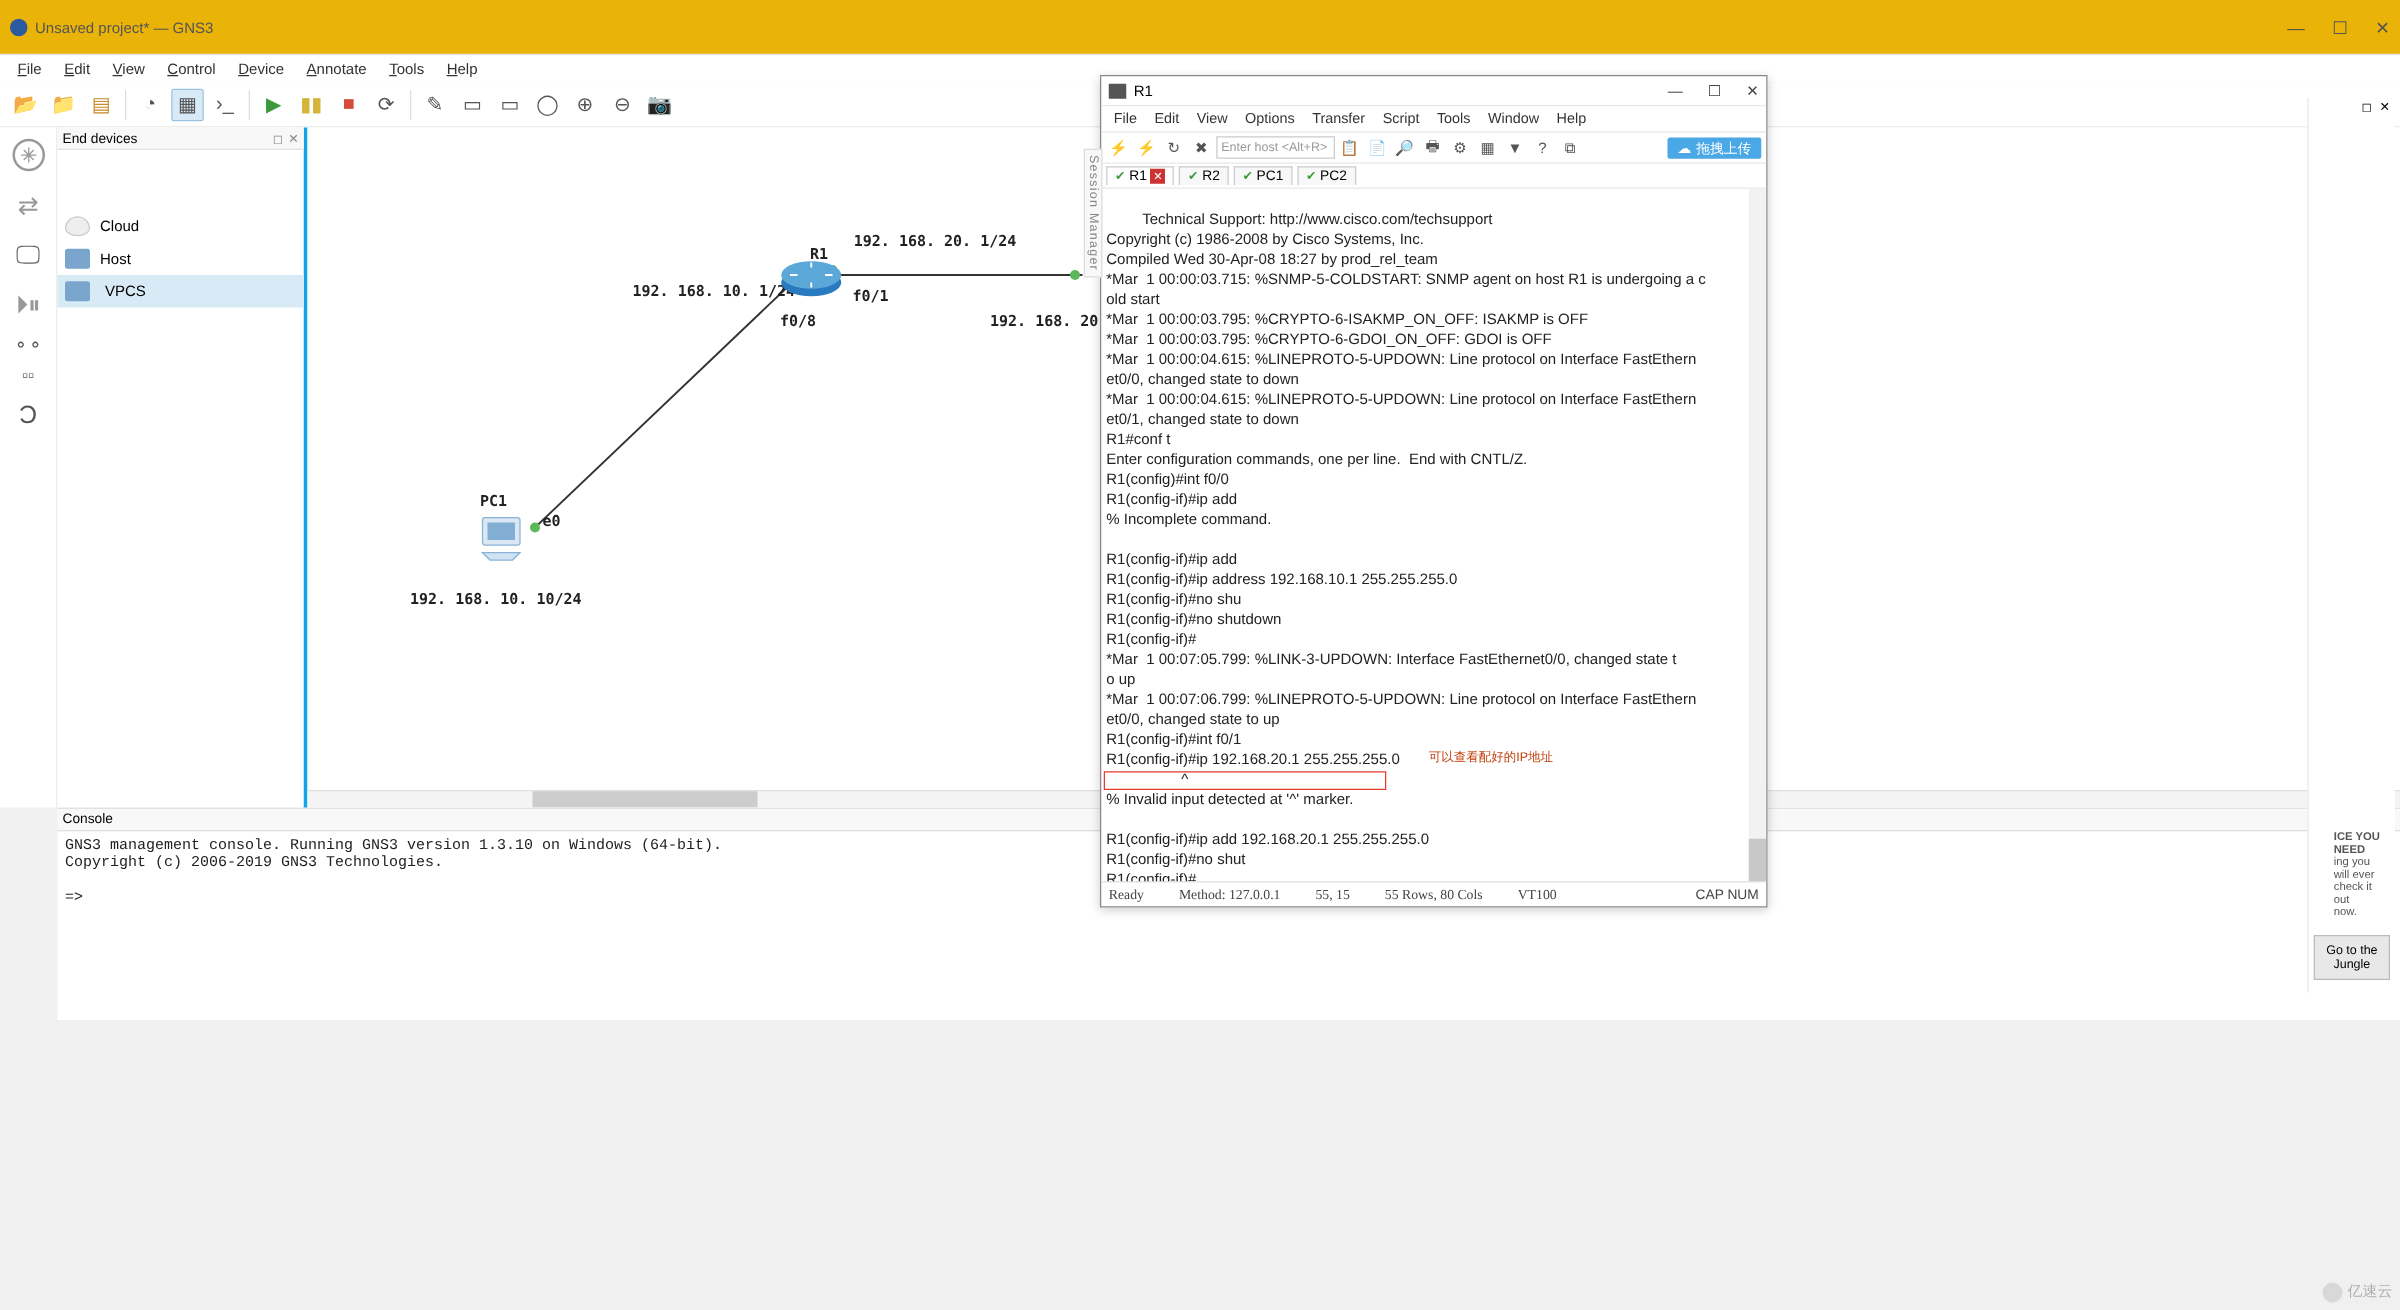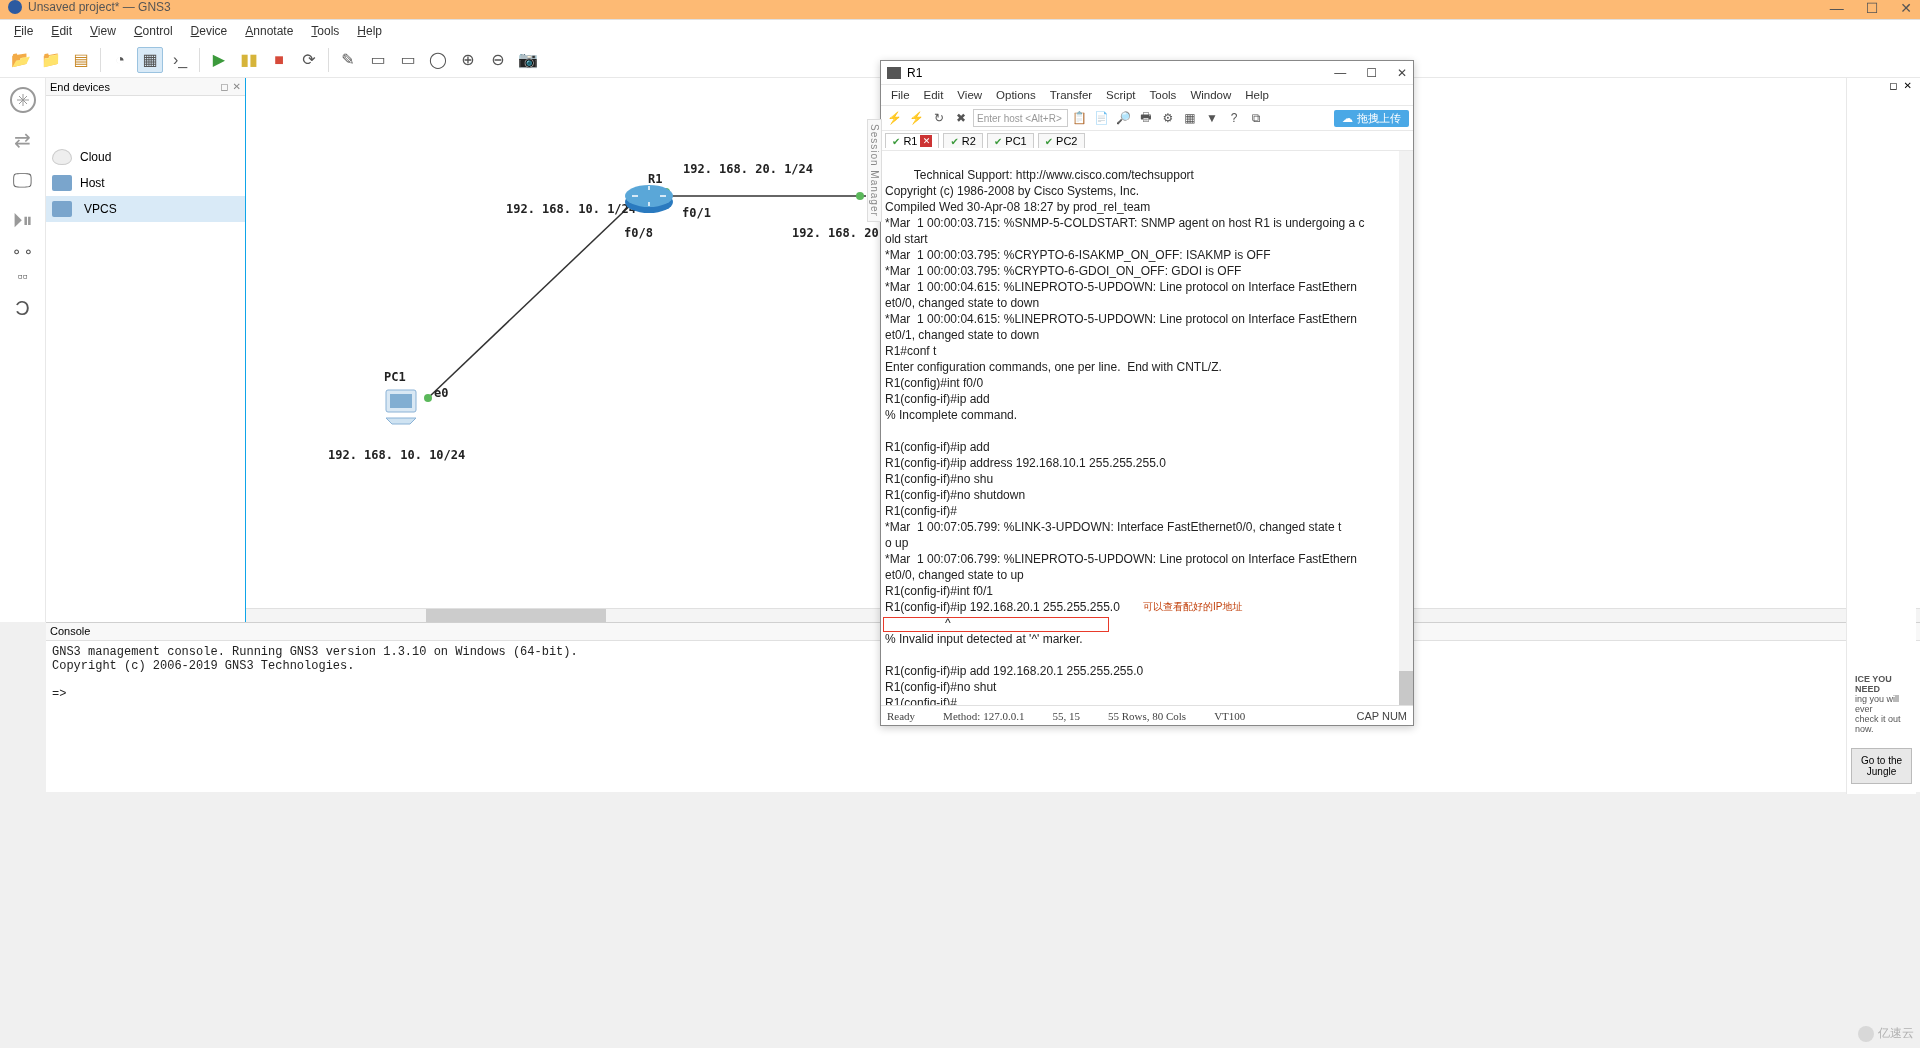--- a/index.html
+++ b/index.html
@@ -1,35 +1,35 @@
 <!DOCTYPE html>
 <html><head>
 <meta charset="utf-8">
 <style>
 * { box-sizing: border-box; margin: 0; padding: 0; font-family: "Segoe UI", Tahoma, Arial, sans-serif; }
 body { width: 1920px; height: 1048px; background: #f0f0f0; position: relative; overflow: hidden; }
 
-.titlebar { height: 20px; background: #fdba74; display: flex; align-items: flex-start; padding: 0 8px; font-size: 12px; color: #555; border-bottom: 1px solid #e0e0e0; }
+.titlebar { height: 44px; background: #eab308; display: flex; align-items: center; padding: 0 8px; font-size: 12px; color: #555; border-bottom: 1px solid #e0e0e0; }
 .titlebar .logo { width: 14px; height: 14px; background: #2c5aa0; border-radius: 50%; margin-right: 6px; }
 .titlebar .winctrls { margin-left: auto; display: flex; gap: 22px; font-size: 14px; color: #555; }
 
 .menubar { height: 22px; background: #fff; display: flex; align-items: center; padding: 0 6px; font-size: 12px; color: #333; gap: 2px; }
 .menubar span { padding: 2px 8px; cursor: pointer; }
 .menubar span:first-letter { text-decoration: underline; }
 
 .toolbar { height: 36px; background: #fff; border-bottom: 1px solid #e8e8e8; display: flex; align-items: center; padding: 0 8px; gap: 4px; }
 .toolbar .tb { width: 26px; height: 26px; display: flex; align-items: center; justify-content: center; font-size: 16px; color: #555; cursor: pointer; border: 1px solid transparent; border-radius: 2px; }
 .toolbar .sep { width: 1px; height: 24px; background: #ddd; margin: 0 2px; }
 
 .main { display: flex; height: 544px; }
 .lefttools { width: 46px; background: #fff; border-right: 1px solid #e8e8e8; display: flex; flex-direction: column; align-items: center; padding-top: 4px; gap: 4px; }
 .lefttools .lt { width: 36px; height: 36px; display: flex; align-items: center; justify-content: center; font-size: 20px; color: #555; cursor: pointer; border-radius: 3px; }
 .lefttools .lt.small { height: 20px; font-size: 14px; }
 
-.devpanel { width: 200px; background: #fff; border-right: 1px solid #0ea5e9; display: flex; flex-direction: column; }
+.devpanel { width: 200px; background: #fff; border-right: 3px solid #0ea5e9; display: flex; flex-direction: column; }
 .devpanel-hdr { height: 18px; background: #f8f8f8; font-size: 11px; padding: 2px 4px; border-bottom: 1px solid #e0e0e0; display: flex; align-items: center; }
 .devpanel-hdr .tiny { margin-left: auto; font-size: 10px; color: #888; display: flex; gap: 4px; }
 .devlist { flex: 1; margin-top: 48px; }
 .devitem { height: 26px; display: flex; align-items: center; padding: 0 6px; gap: 8px; font-size: 12px; cursor: pointer; }
 .devitem.sel { background: #d9eaf7; gap: 12px; }
 .devicon { width: 20px; height: 16px; background: #8ab2d6; border-radius: 2px; }
 .devicon.cloud { background: #eee; border: 1px solid #ccc; border-radius: 50% 50% 50% 50% / 60% 60% 40% 40%; }
 .devicon.host { background: #7aa5cc; }
 .devicon.vpcs { background: #7aa5cc; }
 
@@ -45,21 +45,21 @@
 .pc svg { width: 100%; height: 100%; }
 
 svg.wire { position: absolute; top: 0; left: 0; pointer-events: none; }
 .dot { fill: #5bb85b; }
 
 .console-wrap { height: 170px; margin-left: 46px; margin-right: 0; background: #fff; border-top: 1px solid #d0d0d0; }
 .console-hdr { height: 18px; background: #f8f8f8; font-size: 11px; padding: 2px 4px; border-bottom: 1px solid #e0e0e0; }
 .console-body { font-family: "SimSun", "Courier New", monospace; font-size: 12px; padding: 4px 6px; white-space: pre; color: #222; }
 
 .rightpanel { position: absolute; right: 4px; top: 78px; width: 70px; height: 716px; background: #fff; border-left: 1px solid #e8e8e8; font-size: 10px; }
-.rightpanel .pill { position:absolute; bottom: 56px; left: 4px; right: 6px; padding: 4px; font-size: 9px; color: #555; }
+.rightpanel .pill { position:absolute; bottom: 56px; left: 16px; right: 6px; padding: 4px; font-size: 9px; color: #555; }
 .rightpanel .btn { position: absolute; bottom: 10px; left: 4px; right: 4px; background: #e8e8e8; border: 1px solid #bbb; text-align: center; padding: 6px 2px; font-size: 10px; cursor: pointer; }
 
 
 .termwin { position: absolute; left: 880px; top: 60px; width: 534px; height: 666px; background: #fff; border: 1px solid #888; box-shadow: 0 2px 8px rgba(0,0,0,.2); display: flex; flex-direction: column; }
 .termwin .t-titlebar { height: 24px; display: flex; align-items: center; padding: 0 6px; font-size: 12px; border-bottom: 1px solid #e8e8e8; }
 .termwin .t-titlebar .icon { width: 14px; height: 12px; background: #555; margin-right: 6px; }
 .termwin .t-titlebar .wctl { margin-left: auto; display: flex; gap: 20px; font-size: 12px; color: #444; }
 .termwin .t-menubar { height: 20px; display: flex; align-items: center; padding: 0 4px; font-size: 11.5px; color: #333; gap: 2px; }
 .termwin .t-menubar span { padding: 1px 6px; cursor: pointer; }
 .termwin .t-toolbar { height: 26px; border-top: 1px solid #e8e8e8; border-bottom: 1px solid #e8e8e8; display: flex; align-items: center; padding: 0 4px; gap: 2px; font-size: 12px; }

